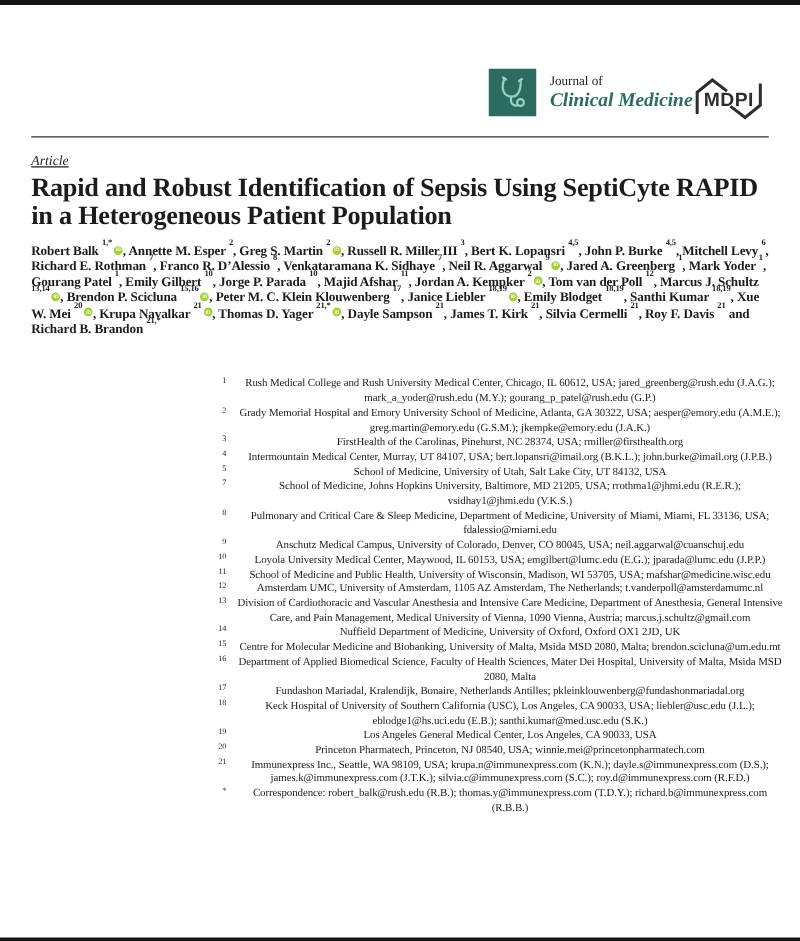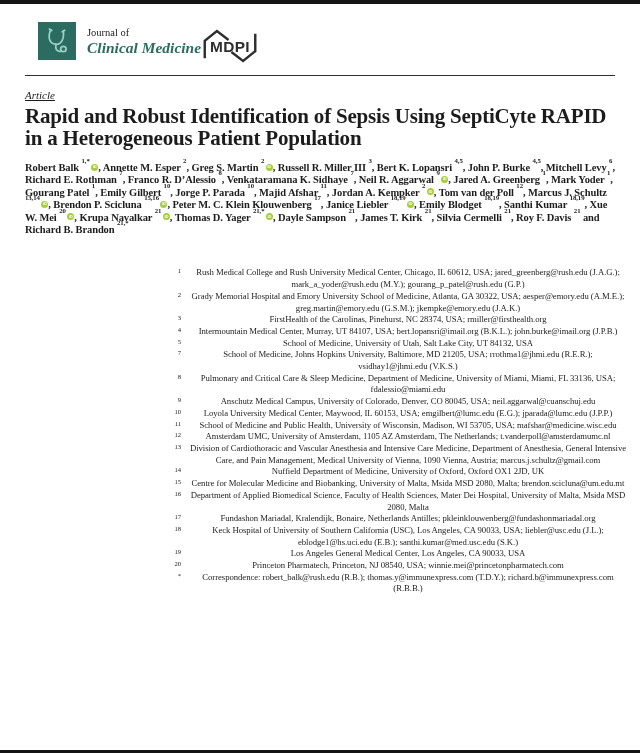--- a/index.html
+++ b/index.html
@@ -17,22 +17,23 @@
     overflow:hidden;
     font-family:"Liberation Serif", serif;
     color:var(--ink);
   }
   .edge-bar{position:absolute;left:0;width:100%;background:var(--bar);}
   .edge-bar.top{top:0;height:4px;}
   .edge-bar.bottom{bottom:0;height:3px;}
 
   
   header{
-    display:flex;justify-content:flex-start;align-items:flex-start;
+    display:flex;justify-content:flex-end;align-items:flex-start;
     padding:22px 28px 0 38px;
+    margin-top:33px;
   }
   .logo-block{display:flex;gap:11px;}
   .logo-square{
     width:38px;height:38px;background:var(--teal);
     display:flex;align-items:center;justify-content:center;flex:none;
   }
   .journal-name{padding-top:5px;}
   .j-prefix{font-size:10.5px;line-height:12px;color:var(--ink);}
   .j-name{font-size:15.5px;line-height:18px;font-weight:bold;font-style:italic;color:var(--teal);}
   .mdpi-logo{margin-top:6px;}
@@ -222,19 +223,23 @@
       </div>
       <div class="aff-row">
         <span class="aff-num">19</span>
         <span class="aff-text">Los Angeles General Medical Center, Los Angeles, CA 90033, USA</span>
       </div>
       <div class="aff-row">
         <span class="aff-num">20</span>
         <span class="aff-text">Princeton Pharmatech, Princeton, NJ 08540, USA; winnie.mei@princetonpharmatech.com</span>
       </div>
       <div class="aff-row">
+        <span class="aff-num">21</span>
+        <span class="aff-text">Immunexpress Inc., Seattle, WA 98109, USA; krupa.n@immunexpress.com (K.N.); dayle.s@immunexpress.com (D.S.); james.k@immunexpress.com (J.T.K.); silvia.c@immunexpress.com (S.C.); roy.d@immunexpress.com (R.F.D.)</span>
+      </div>
+      <div class="aff-row">
         <span class="aff-num">*</span>
         <span class="aff-text">Correspondence: robert_balk@rush.edu (R.B.); thomas.y@immunexpress.com (T.D.Y.); richard.b@immunexpress.com (R.B.B.)</span>
       </div>
     </section>
 </main>
 
 <div class="edge-bar bottom"></div>
 
 </body></html>

